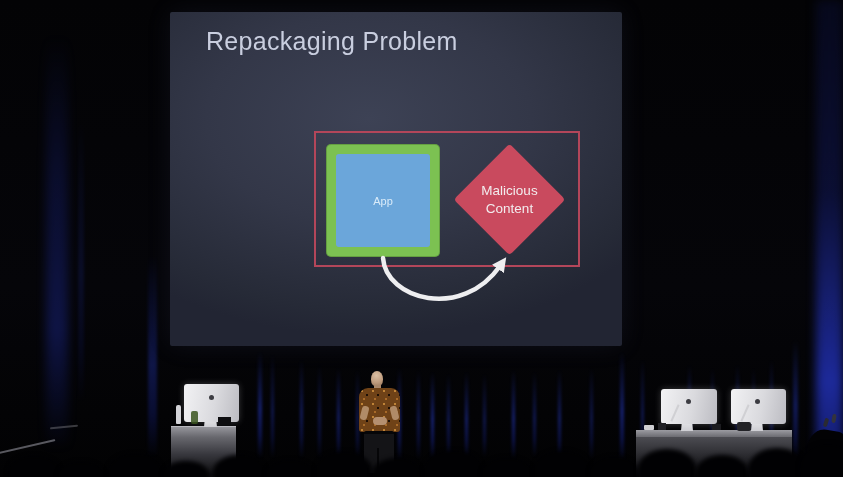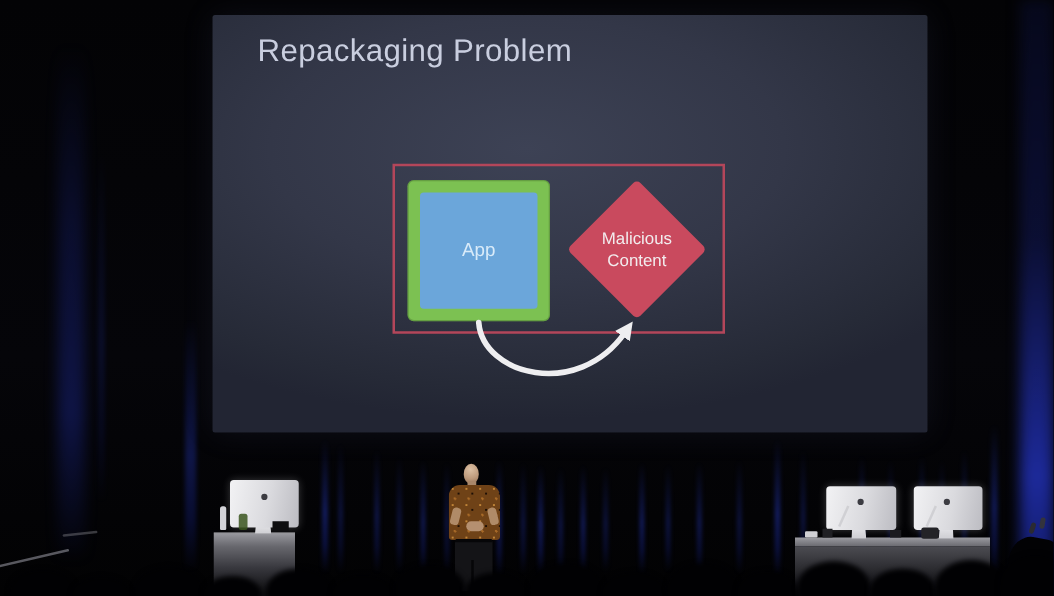--- a/index.html
+++ b/index.html
@@ -10,29 +10,29 @@
   i{display:block;}
 
   
   .st{width:3px;background:linear-gradient(180deg,rgba(20,32,120,0) 0%,var(--curtain-blue) 55%,rgba(18,28,110,.9) 80%,rgba(8,12,50,.1) 100%);filter:blur(1.5px);}
   .glow-left{left:46px;top:35px;width:22px;height:410px;filter:blur(5px);opacity:.5;
     background:linear-gradient(180deg,rgba(20,30,110,0) 0%,rgba(26,38,140,.55) 35%,rgba(30,44,160,.8) 72%,rgba(10,16,60,.15) 100%);}
   .glow-right{left:816px;top:0;width:27px;height:477px;filter:blur(5px);
     background:linear-gradient(180deg,rgba(10,14,50,.5) 0%,rgba(16,22,80,.6) 40%,rgba(32,46,170,.9) 80%,rgba(20,30,120,.8) 100%);}
 
   
-  .screen{left:170px;top:12px;width:572px;height:334px;border-radius:2px;
+  .screen{left:170px;top:12px;width:452px;height:334px;border-radius:2px;
     background:radial-gradient(ellipse 75% 65% at 44% 32%, #3d4255 0%, #333748 48%, #262a37 88%, #222533 100%);
     box-shadow:0 0 26px rgba(110,120,180,.10);}
   .slide-title{left:36px;top:15px;font-size:25px;font-weight:400;letter-spacing:.3px;color:var(--title-text);}
   .frame-red{left:144px;top:119px;width:266px;height:136px;border:2.5px solid var(--frame-red);}
   .app-outer{left:156px;top:132px;width:114px;height:113px;background:var(--app-green);border-radius:5px;
     box-shadow:inset 0 0 0 1px rgba(30,60,20,.25);}
   .app-inner{left:10px;top:10px;right:10px;bottom:10px;background:var(--app-blue);border-radius:3px;
-    display:flex;align-items:center;justify-content:center;color:#d9ebf9;font-size:15px;}
+    display:flex;align-items:center;justify-content:center;color:#d9ebf9;font-size:11px;}
   .diamond{left:300px;top:148px;width:79px;height:79px;background:var(--diamond-red);
     transform:rotate(45deg);border-radius:4px;}
   .diamond-label{left:0;top:0;width:100%;height:100%;transform:rotate(-45deg);
     display:flex;align-items:center;justify-content:center;text-align:center;
     color:#f2ecee;font-size:13.5px;line-height:1.3;padding:4px;}
   .arrow-svg{left:0;top:0;pointer-events:none;}
 
   
   .imac-screen{background:linear-gradient(100deg,#f2f2f4 0%,#dadade 55%,#bcbcc2 100%);border-radius:3px;
     box-shadow:0 0 7px rgba(255,255,255,.22);}

